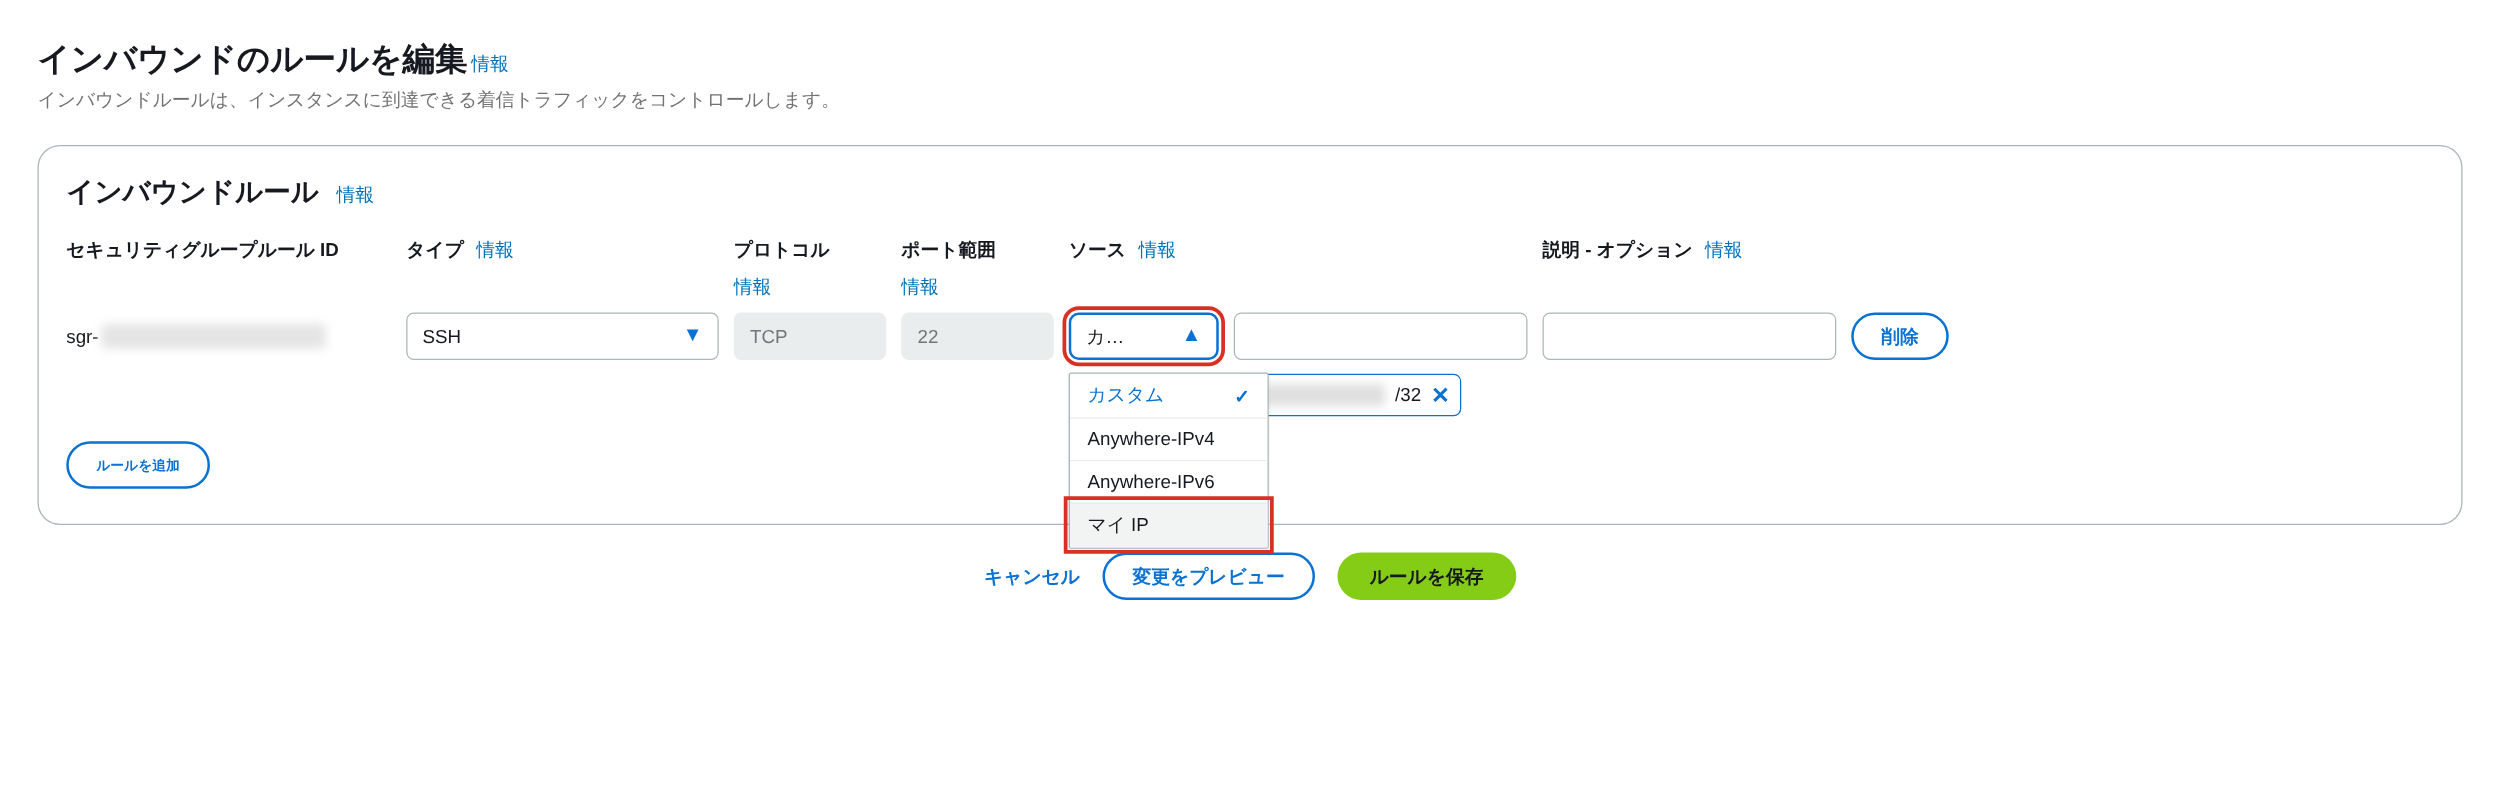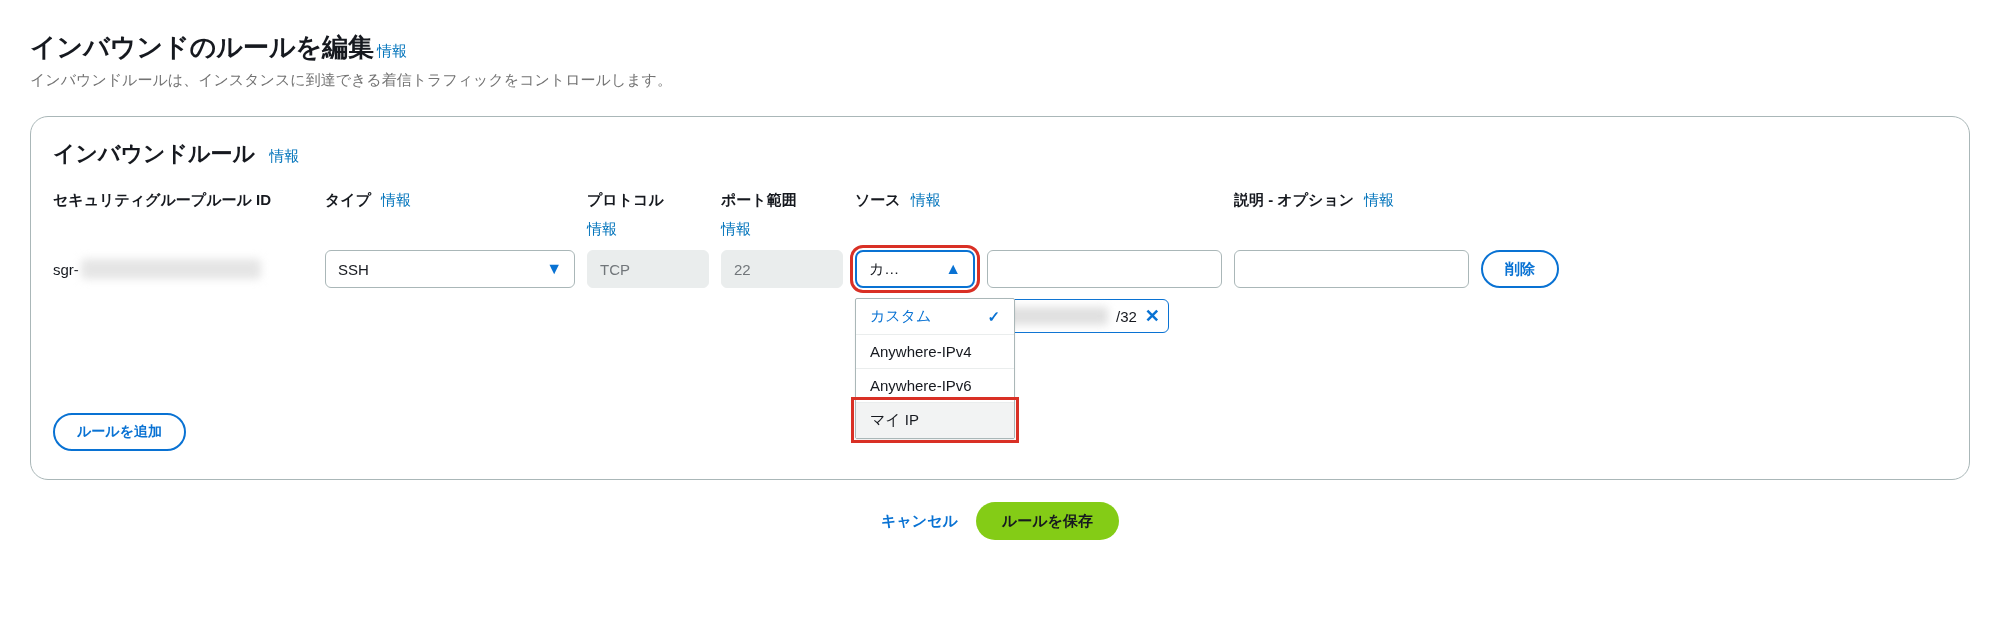--- a/index.html
+++ b/index.html
@@ -237,24 +237,23 @@
     font-size: 18px;
     cursor: pointer;
   }
   .add-rule-btn {
     height: 38px;
     padding: 0 22px;
     border: 2px solid #0972d3;
     border-radius: 22px;
     background: #fff;
     color: #0972d3;
-    font-size: 14px;
-    font-weight: 700;
-    cursor: pointer;
-    margin-top: 60px;
+    font-size: 11px;
+    font-weight: 700;
+    cursor: pointer;
   }
   .footer {
     display: flex;
     justify-content: center;
     align-items: center;
     gap: 18px;
   }
   .cancel-link {
     color: #0972d3;
     font-size: 15px;
@@ -406,14 +405,15 @@
     </div>
 
   </div>
 
   <button class="add-rule-btn">ルールを追加</button>
 
 </div>
 
 <div class="footer">
   <a class="cancel-link">キャンセル</a>
+  <button class="preview-btn">変更をプレビュー</button>
   <button class="save-btn">ルールを保存</button>
 </div>
 
 </body></html>

